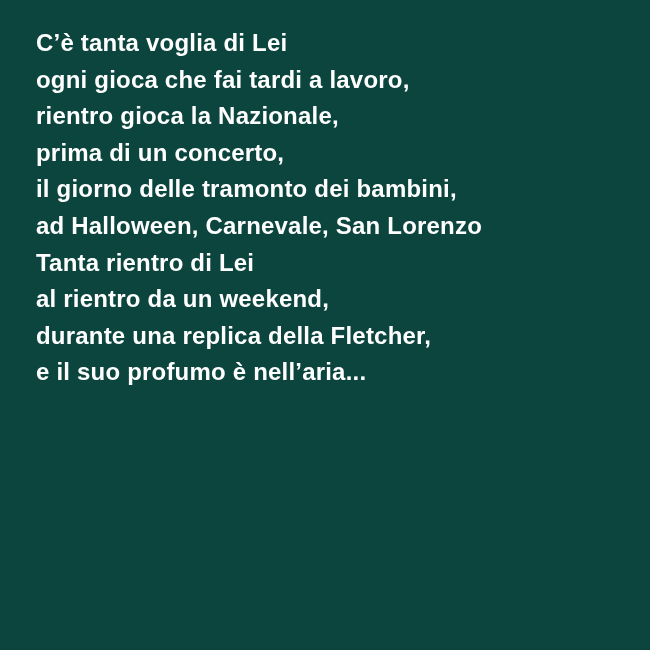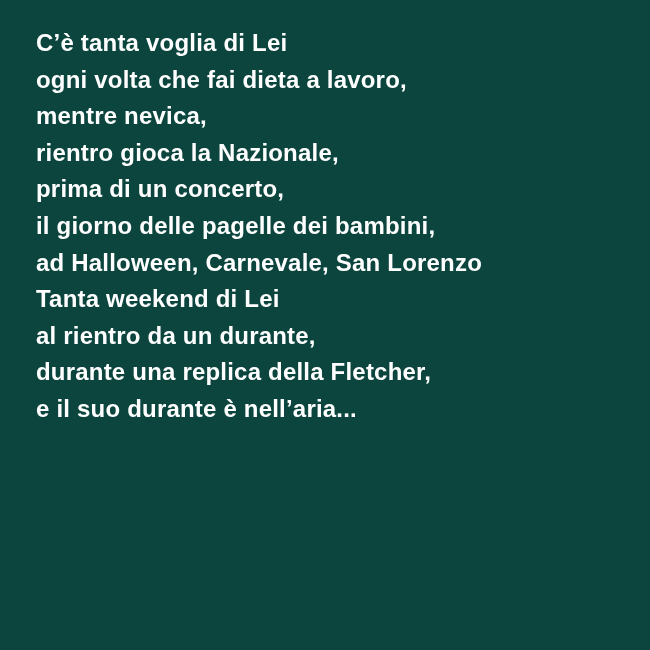--- a/index.html
+++ b/index.html
@@ -29,24 +29,23 @@
   .poem-line {
     white-space: nowrap;
   }
 </style>
 </head>
 <body style="background: rgb(11, 69, 62);">
 
 <div class="poem-card">
   <div class="poem-text" style="color: rgb(255, 255, 255);">
     <div class="poem-line">C’è tanta voglia di Lei</div>
-    <div class="poem-line">ogni volta che fai dieta a lavoro,</div>
-    <div class="poem-line">mentre nevica,</div>
+    <div class="poem-line">ogni gioca che fai tardi a lavoro,</div>
     <div class="poem-line">rientro gioca la Nazionale,</div>
     <div class="poem-line">prima di un concerto,</div>
-    <div class="poem-line">il giorno delle pagelle dei bambini,</div>
+    <div class="poem-line">il giorno delle tramonto dei bambini,</div>
     <div class="poem-line">ad Halloween, Carnevale, San Lorenzo</div>
-    <div class="poem-line">Tanta weekend di Lei</div>
-    <div class="poem-line">al rientro da un durante,</div>
+    <div class="poem-line">Tanta rientro di Lei</div>
+    <div class="poem-line">al rientro da un weekend,</div>
     <div class="poem-line">durante una replica della Fletcher,</div>
-    <div class="poem-line">e il suo durante è nell’aria...</div>
+    <div class="poem-line">e il suo profumo è nell’aria...</div>
   </div>
 </div>
 
 </body></html>

